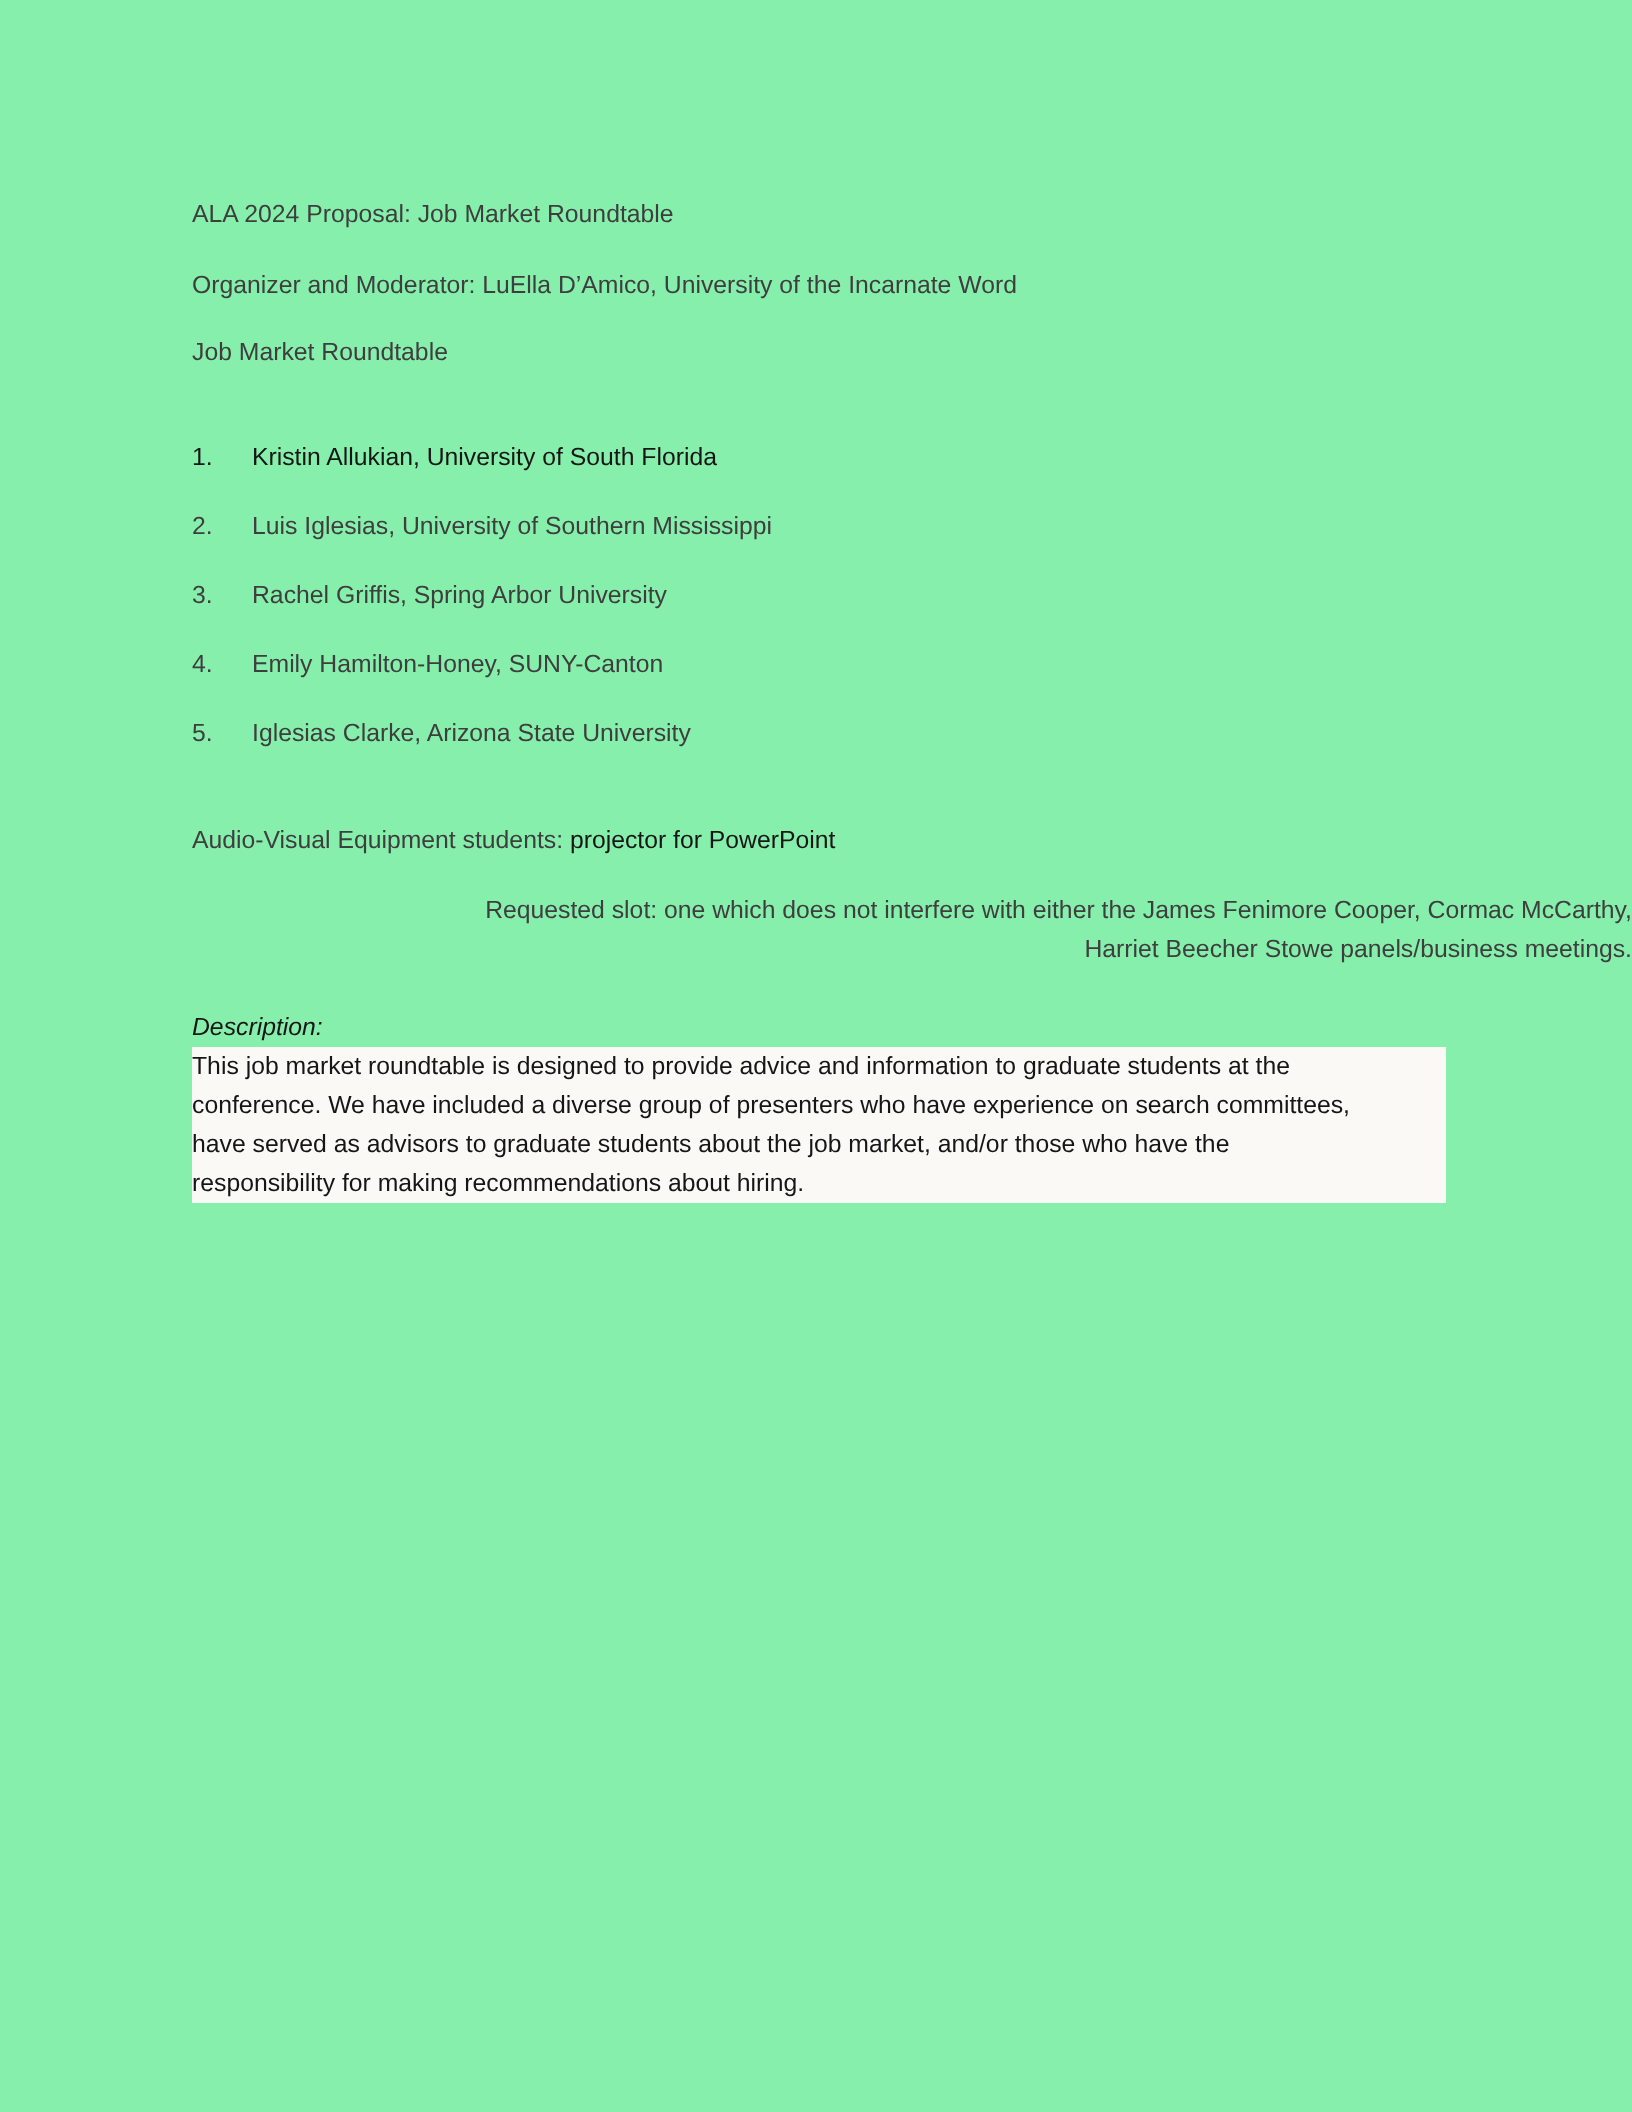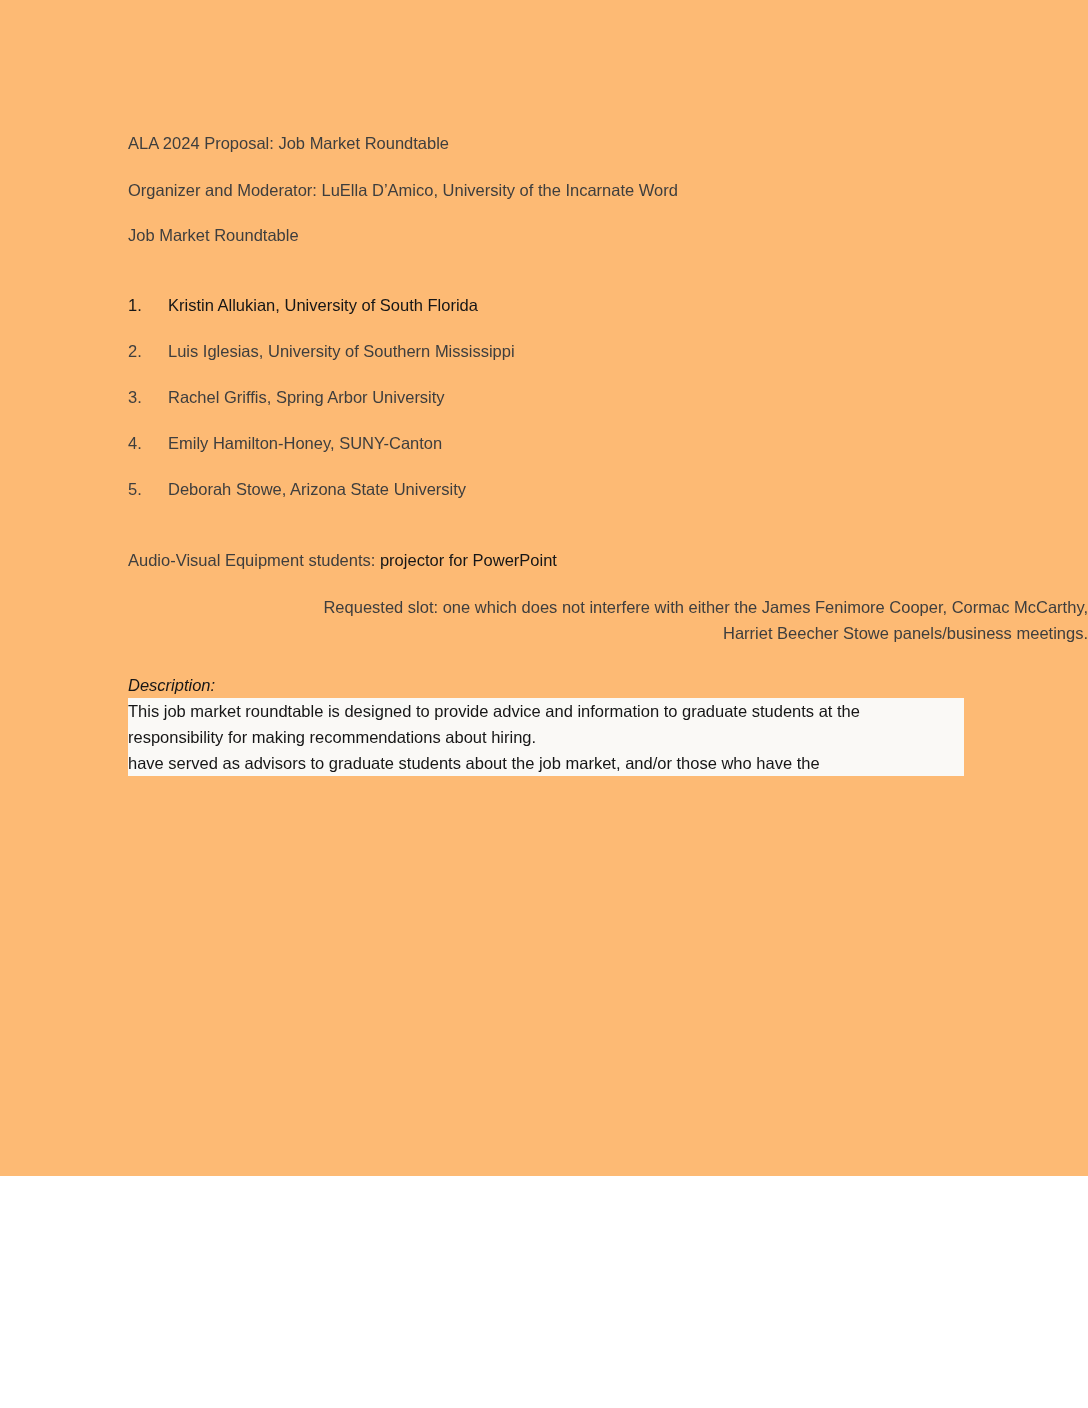--- a/index.html
+++ b/index.html
@@ -3,22 +3,22 @@
 <meta charset="utf-8">
 <style>
   html, body {
     margin: 0;
     padding: 0;
     background: #ffffff;
   }
   .page {
     position: relative;
     width: 1088px;
-    height: 1176px;
-    background: #fdba74;
+    height: 1408px;
+    background: #86efac;
     box-sizing: border-box;
     padding: 0 0 0 128px;
     overflow: hidden;
     font-family: "Liberation Sans", "DejaVu Sans", sans-serif;
     font-size: 16.5px;
     line-height: 26px;
     color: #3e3e3e;
   }
   .line { margin: 0; }
   .gray { color: #3e3e3e; }
@@ -69,33 +69,34 @@
     <div class="list-row gray">
       <span class="list-num">3.</span>
       <span class="list-txt">Rachel Griffis, Spring Arbor University</span>
     </div>
     <div class="list-row gray">
       <span class="list-num">4.</span>
       <span class="list-txt">Emily Hamilton-Honey, SUNY-Canton</span>
     </div>
     <div class="list-row gray">
       <span class="list-num">5.</span>
-      <span class="list-txt">Deborah Stowe, Arizona State University</span>
+      <span class="list-txt">Iglesias Clarke, Arizona State University</span>
     </div>
   </div>
 
   <p class="line av-line"><span class="gray">Audio-Visual Equipment students: </span><span class="dark">projector for PowerPoint</span></p>
 
   <div class="requested gray">
     <div class="line">Requested slot: one which does not interfere with either the James Fenimore Cooper, Cormac McCarthy,</div>
     <div class="line">Harriet Beecher Stowe panels/business meetings.</div>
   </div>
 
 
   <p class="line dark desc-label">Description:</p>
 
   <div class="desc-paragraph dark">
     <div class="line">This job market roundtable is designed to provide advice and information to graduate students at the</div>
+    <div class="line">conference. We have included a diverse group of presenters who have experience on search committees,</div>
+    <div class="line">have served as advisors to graduate students about the job market, and/or those who have the</div>
     <div class="line">responsibility for making recommendations about hiring.</div>
-    <div class="line">have served as advisors to graduate students about the job market, and/or those who have the</div>
   </div>
 
 </div>
 
 </body></html>

